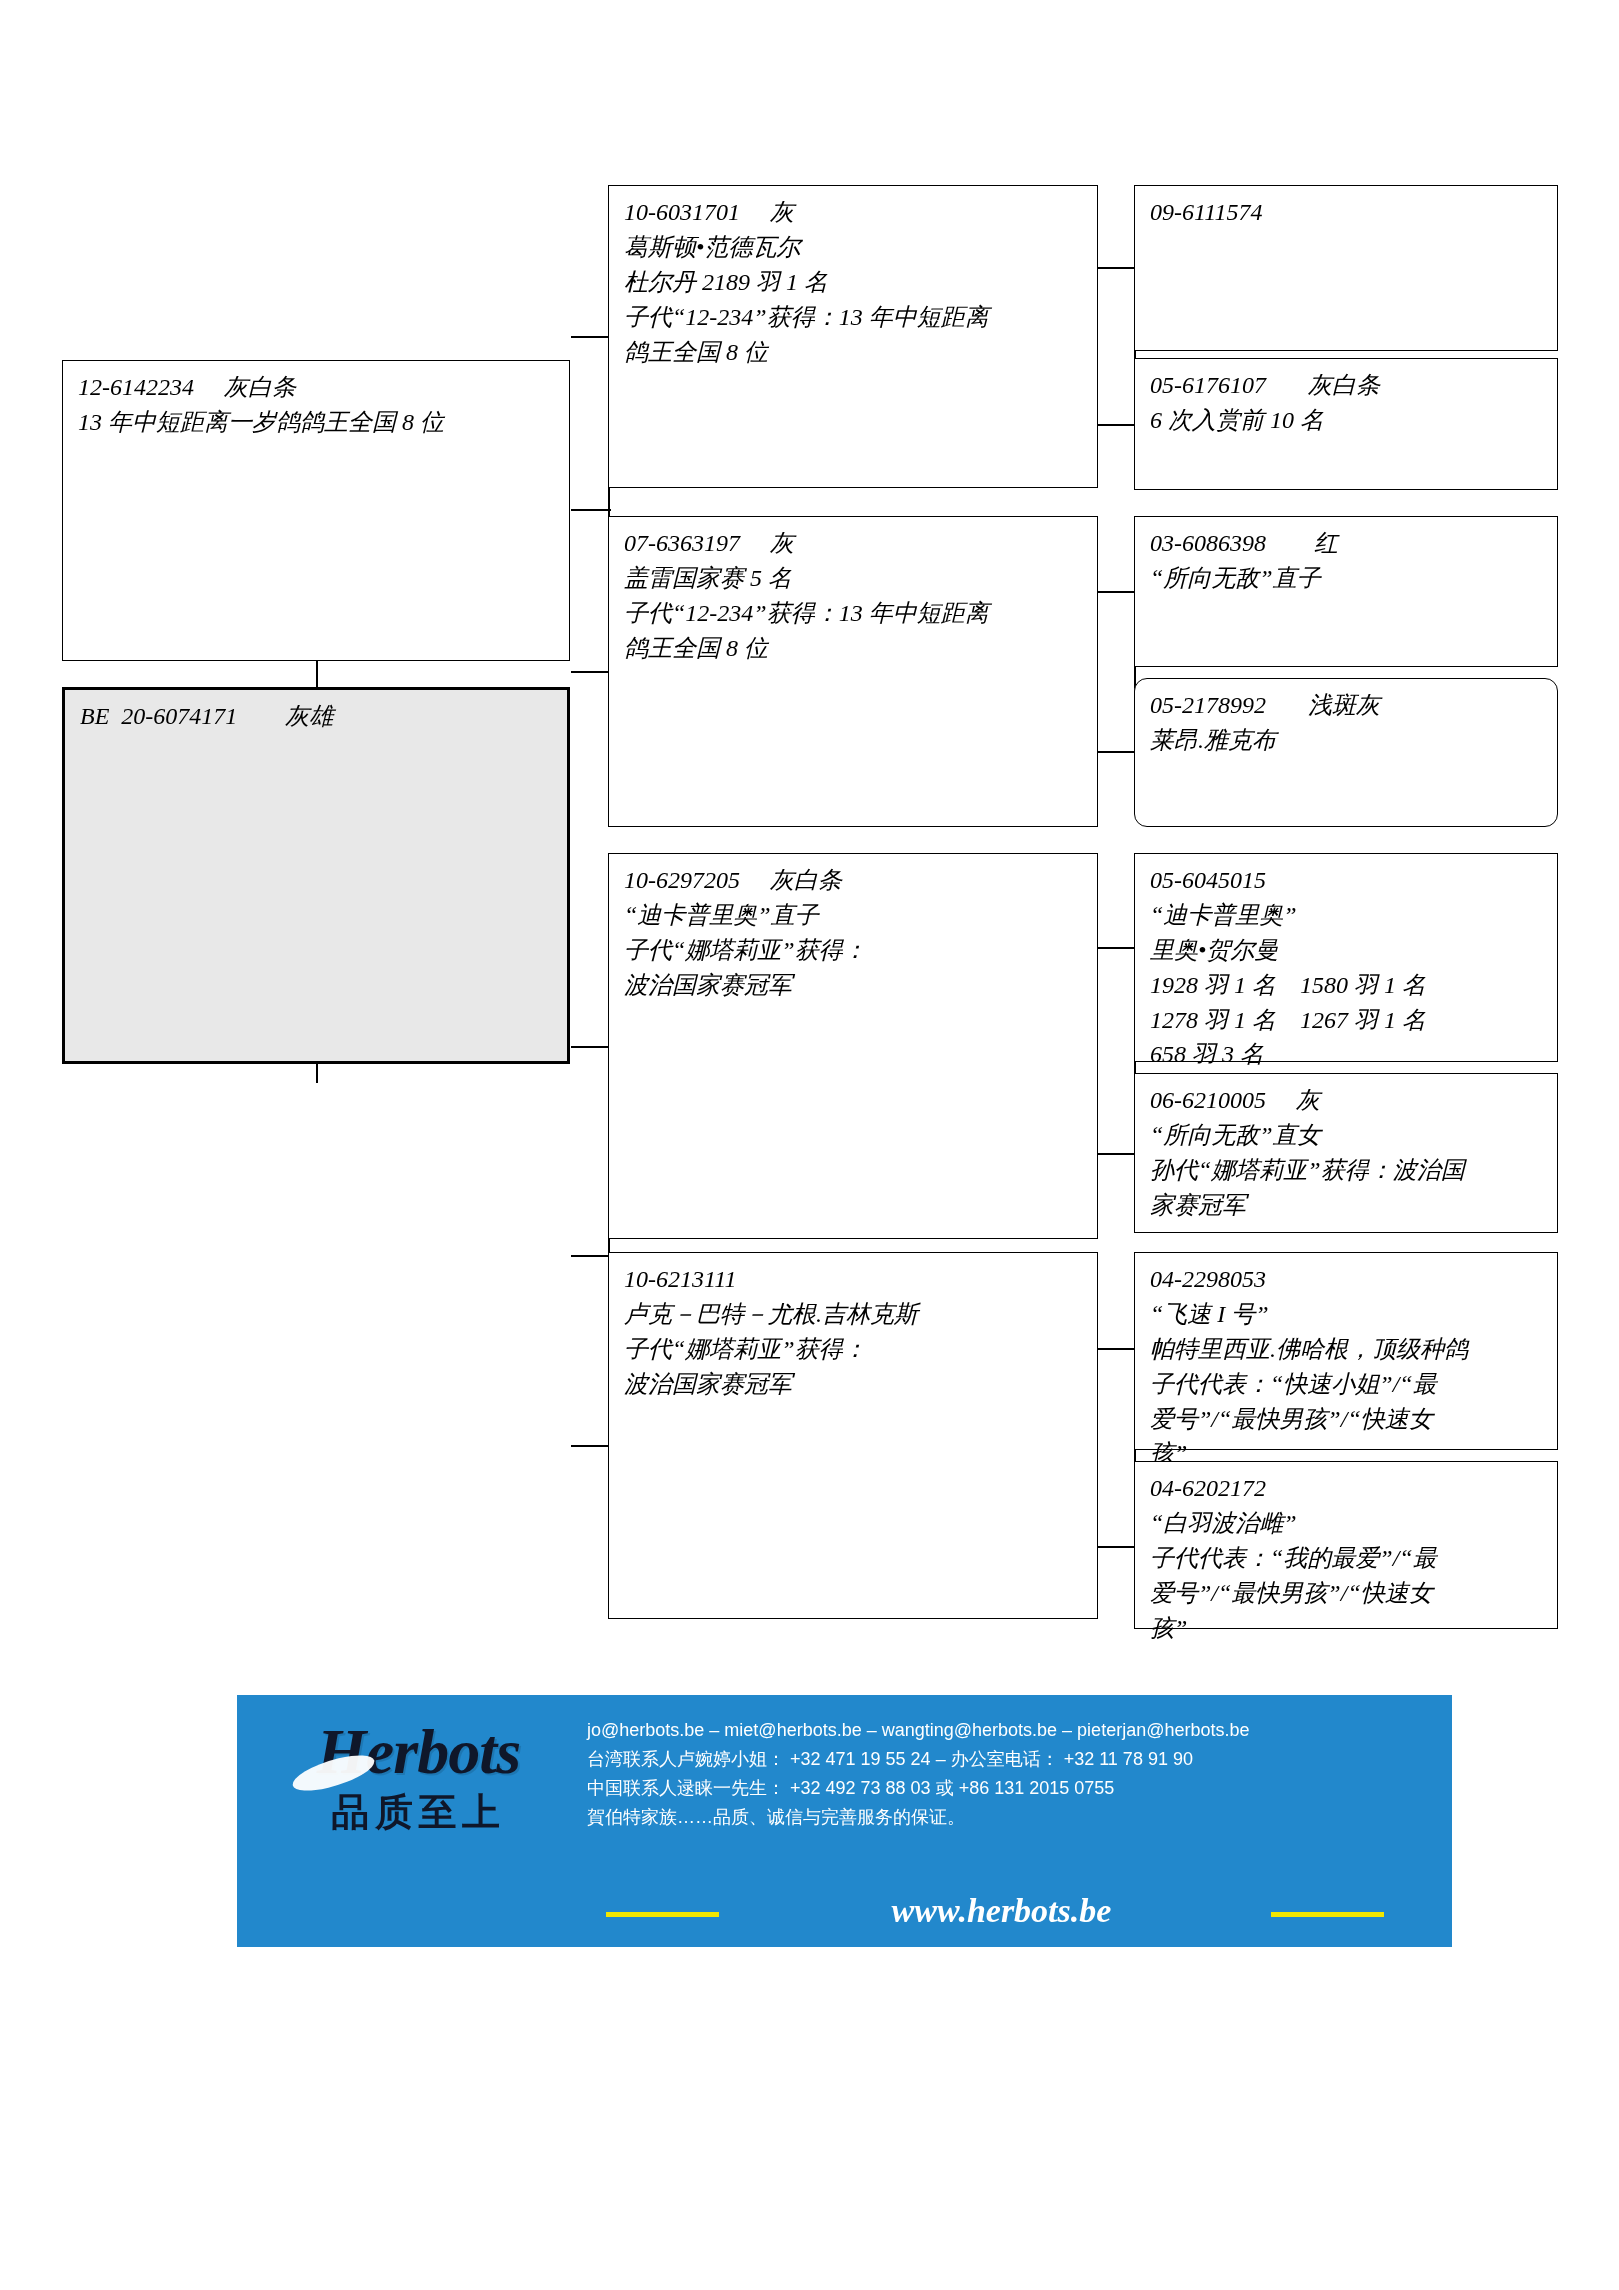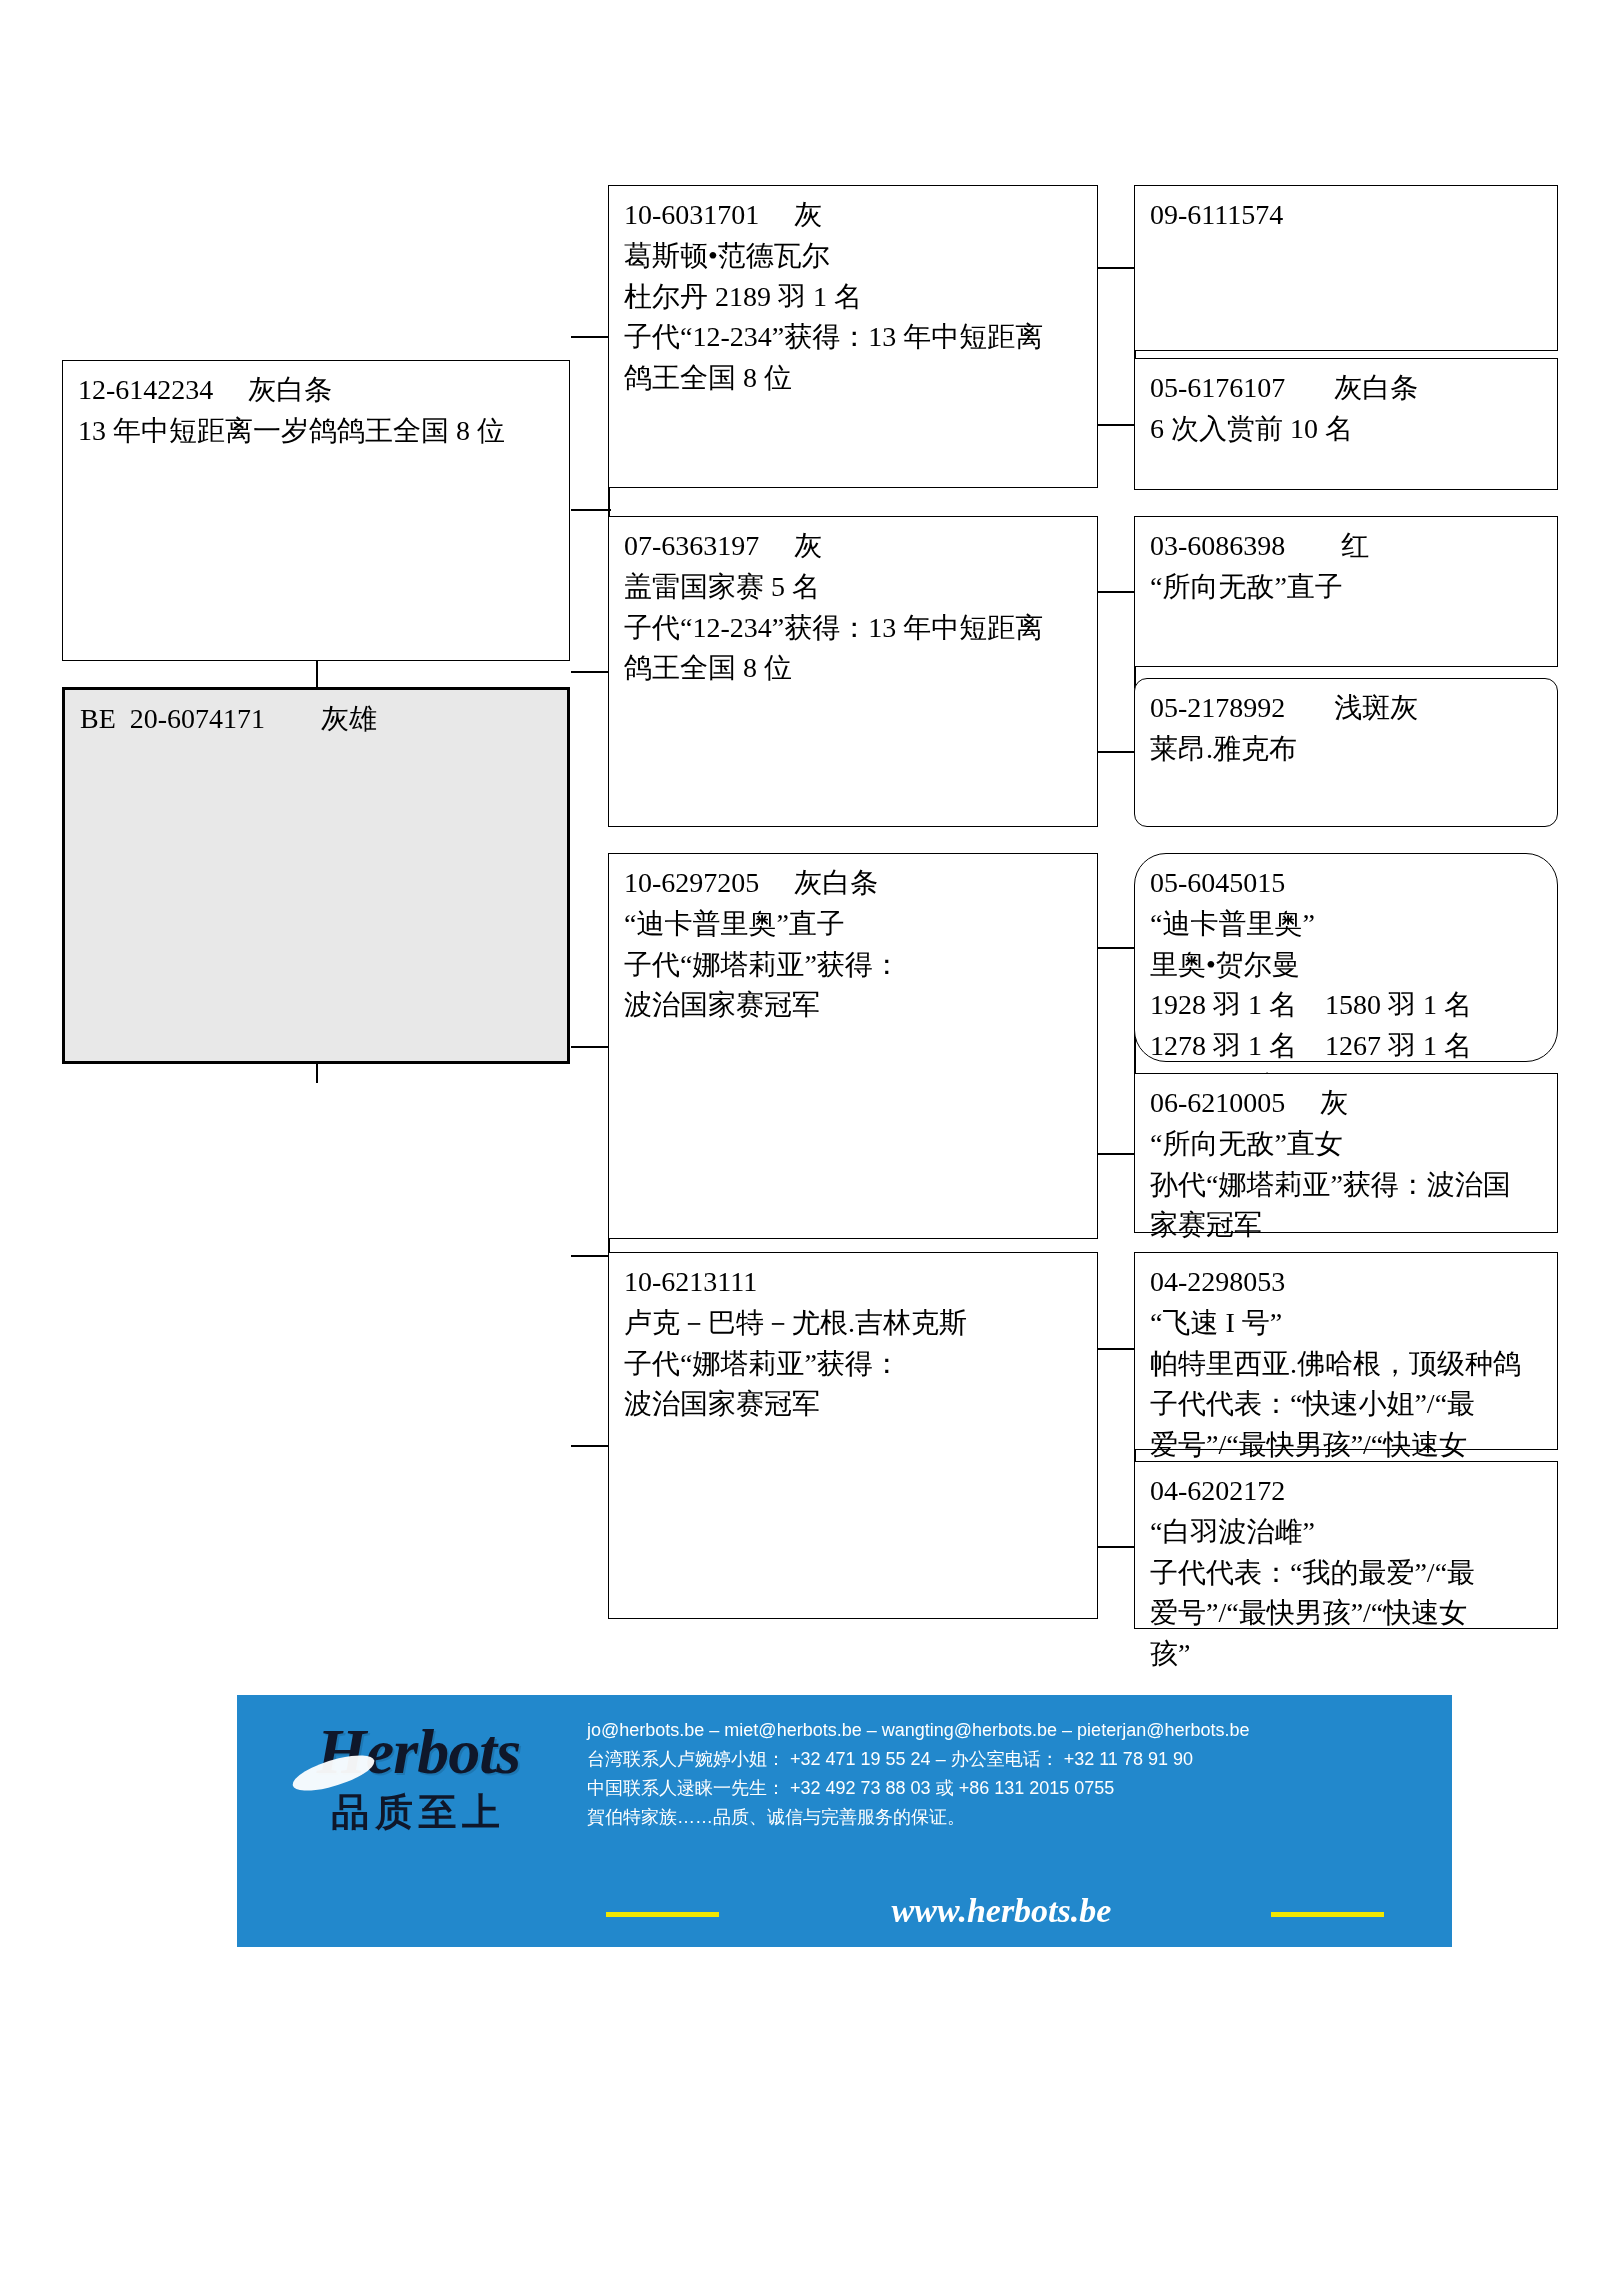--- a/index.html
+++ b/index.html
@@ -22,22 +22,23 @@
     width: 1620px;
     height: 1686px;
   }
   .box {
     position: absolute;
     border: 1.9px solid #000000;
     box-sizing: border-box;
     background: #ffffff;
     padding: 9.4px 13px 7.5px 15px;
     line-height: 1.45;
-    font-size: 28px;
+    font-size: 24px;
     white-space: pre-wrap;
+    font-style: italic;
   }
   .box.subject {
     border-width: 3.8px;
     background: #e8e8e8;
   }
   .conn {
     position: absolute;
     background: #000000;
   }
   .hline { height: 1.9px; }
@@ -54,21 +55,21 @@
   #box-ss { left: 608px; top: 185px; width: 490px; height: 303px; }
   #box-sd { left: 608px; top: 516px; width: 490px; height: 311px; }
   #box-ds { left: 608px; top: 853px; width: 490px; height: 386px; }
   #box-dd { left: 608px; top: 1252px; width: 490px; height: 367px; }
 
   
   #box-sss { left: 1134px; top: 185px; width: 424px; height: 166px; }
   #box-ssd { left: 1134px; top: 358px; width: 424px; height: 132px; }
   #box-sds { left: 1134px; top: 516px; width: 424px; height: 151px; }
   #box-sdd { left: 1134px; top: 678px; width: 424px; height: 149px; border-radius: 13px; }
-  #box-dss { left: 1134px; top: 853px; width: 424px; height: 209px; border-radius: 32px; }
+  #box-dss { left: 1134px; top: 853px; width: 424px; height: 209px; }
   #box-dsd { left: 1134px; top: 1073px; width: 424px; height: 160px; }
   #box-dds { left: 1134px; top: 1252px; width: 424px; height: 198px; }
   #box-ddd { left: 1134px; top: 1461px; width: 424px; height: 168px; }
 
   
   .banner {
     position: absolute;
     left: 237px;
     top: 1695px;
     width: 1215px;

